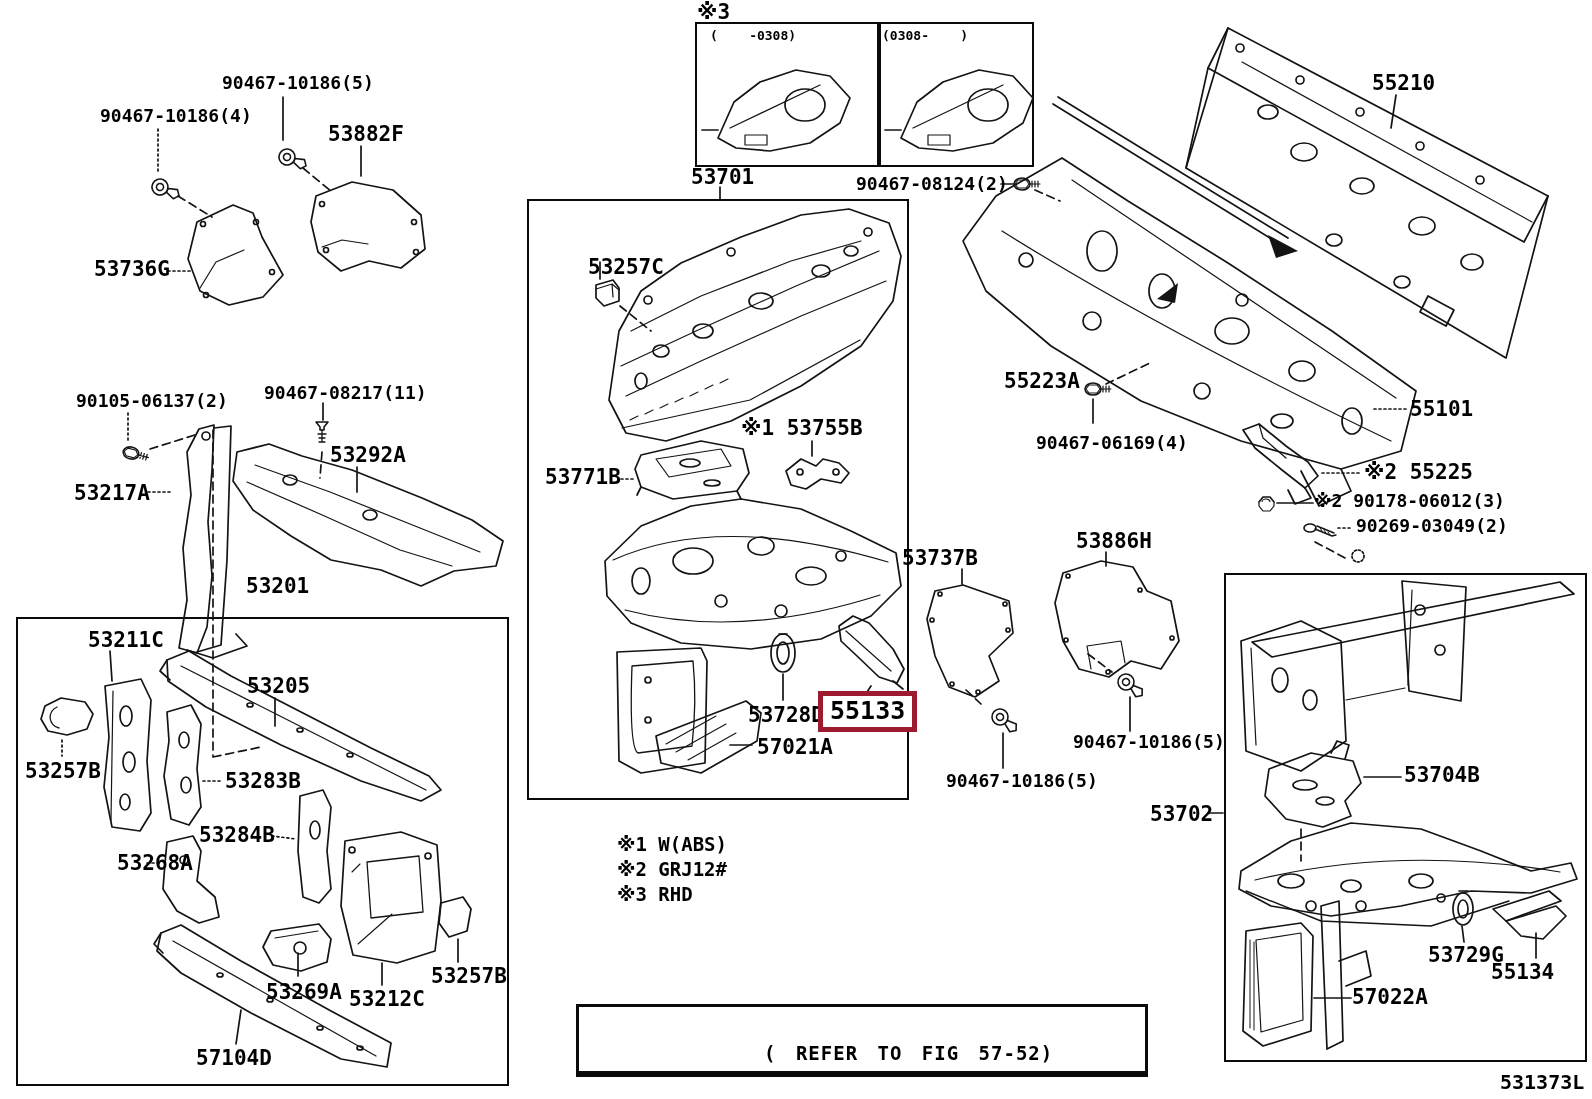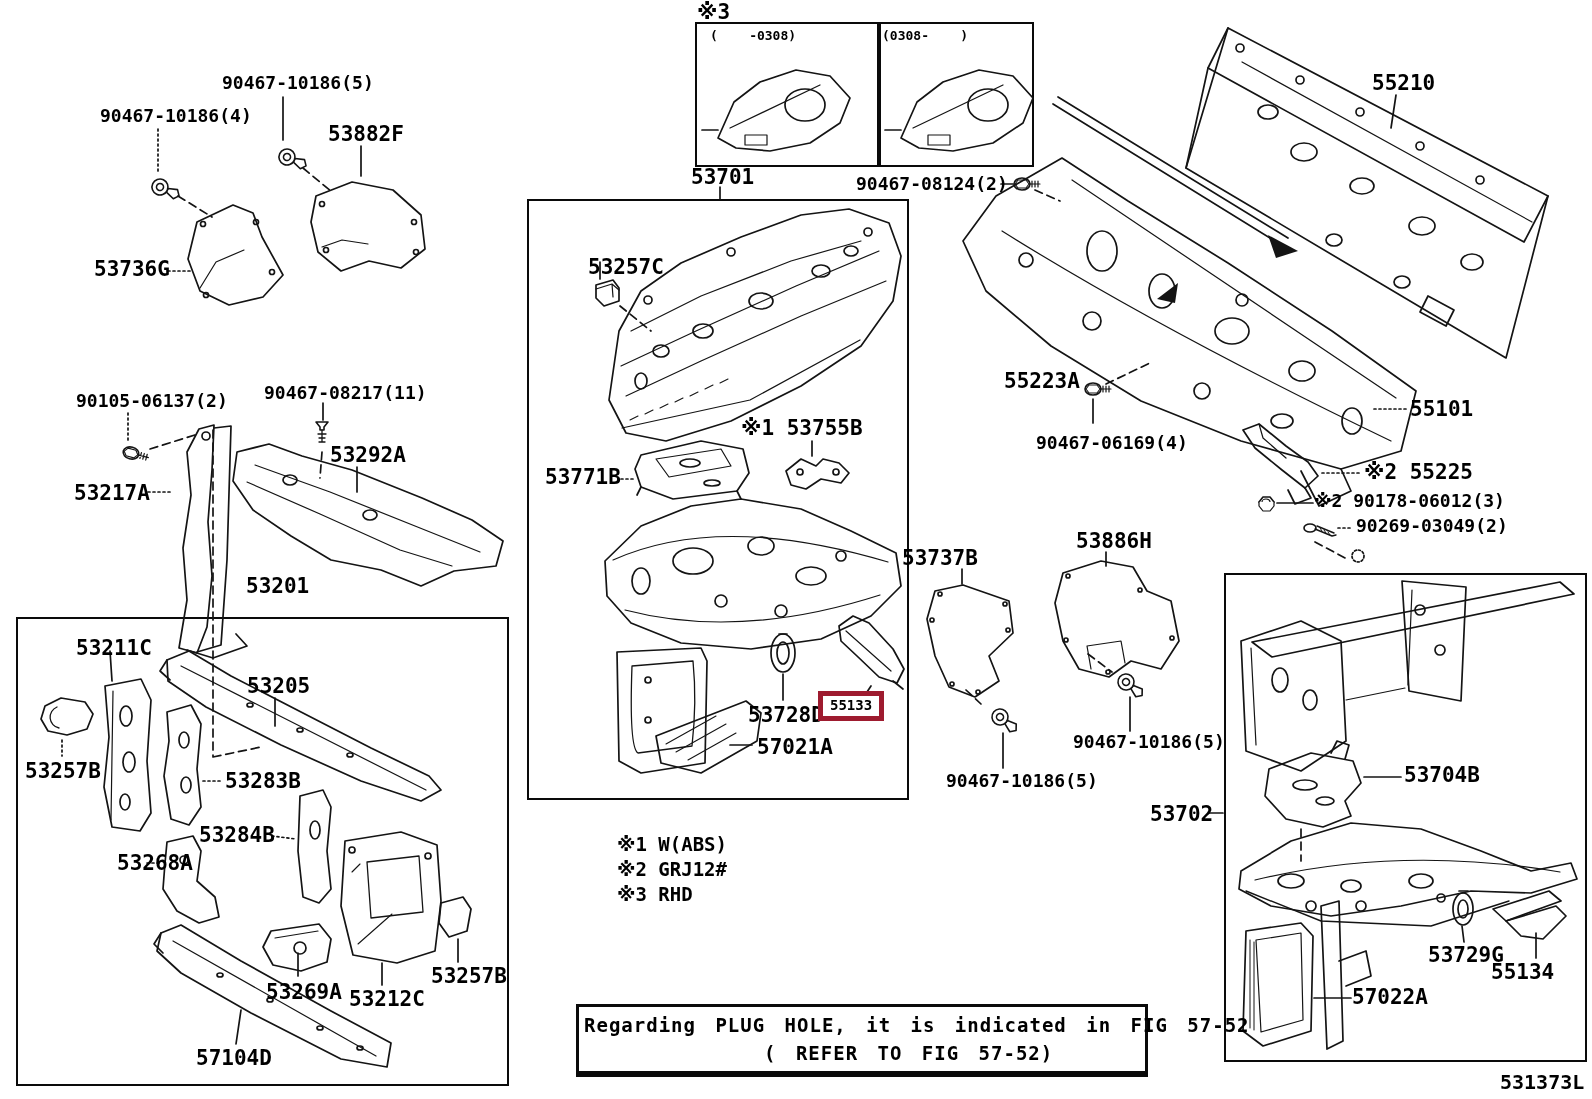--- a/index.html
+++ b/index.html
@@ -5,21 +5,21 @@
   html,body{margin:0;padding:0;background:#fff;}
   #canvas{position:relative;width:1592px;height:1099px;background:#ffffff;overflow:hidden;
           font-family:"DejaVu Sans Mono","DejaVu Sans",monospace;color:#000;}
   .box{position:absolute;border:2px solid #0a0a0a;background:transparent;}
   #footerBox{border:3px solid #0a0a0a;border-bottom:6px solid #0a0a0a;}
   svg.art{position:absolute;left:0;top:0;pointer-events:none;}
   .lbl{position:absolute;font-weight:bold;font-size:21px;line-height:1.05;white-space:pre;
        letter-spacing:0px;color:#000;}
   .sm{font-size:18px;}
   .md{font-size:13px;}
-  .hl{border:5px solid #9e1b2f;padding:2px 7px 3px 7px;font-size:14px;background:#fff;}
+  .hl{border:5px solid #9e1b2f;padding:2px 7px 3px 7px;font-size:25px;background:#fff;}
   .note{position:absolute;font-weight:bold;font-size:19px;white-space:pre;}
   .footer-line{position:absolute;font-weight:bold;font-size:19px;letter-spacing:1px;word-spacing:7px;white-space:pre;}
   .figcode{position:absolute;font-size:20px;font-weight:bold;}
 </style>
 </head>
 <body>
 
 <div id="canvas">
 
   <div class="box" style="left:16px;top:617px;width:489px;height:465px;"></div>
@@ -333,21 +333,21 @@
 
   <div class="lbl sm" style="left:222px;top:74px;">90467-10186(5)</div>
   <div class="lbl sm" style="left:100px;top:107px;">90467-10186(4)</div>
   <div class="lbl" style="left:328px;top:123px;">53882F</div>
   <div class="lbl" style="left:94px;top:258px;">53736G</div>
   <div class="lbl sm" style="left:76px;top:392px;">90105-06137(2)</div>
   <div class="lbl sm" style="left:264px;top:384px;">90467-08217(11)</div>
   <div class="lbl" style="left:330px;top:444px;">53292A</div>
   <div class="lbl" style="left:74px;top:482px;">53217A</div>
   <div class="lbl" style="left:246px;top:575px;">53201</div>
-  <div class="lbl" style="left:76px;top:629px;margin-top:8px;">53211C</div>
+  <div class="lbl" style="left:88px;top:629px;">53211C</div>
   <div class="lbl" style="left:247px;top:675px;">53205</div>
   <div class="lbl" style="left:25px;top:760px;">53257B</div>
   <div class="lbl" style="left:225px;top:770px;">53283B</div>
   <div class="lbl" style="left:199px;top:824px;">53284B</div>
   <div class="lbl" style="left:80px;top:852px;margin-left:37px;">53268A</div>
   <div class="lbl" style="left:266px;top:981px;">53269A</div>
   <div class="lbl" style="left:349px;top:988px;">53212C</div>
   <div class="lbl" style="left:431px;top:965px;">53257B</div>
   <div class="lbl" style="left:196px;top:1047px;">57104D</div>
 
@@ -379,18 +379,17 @@
   <div class="lbl" style="left:1150px;top:803px;">53702</div>
   <div class="lbl" style="left:1404px;top:764px;">53704B</div>
   <div class="lbl" style="left:1428px;top:944px;">53729G</div>
   <div class="lbl" style="left:1491px;top:961px;">55134</div>
   <div class="lbl" style="left:1352px;top:986px;">57022A</div>
 
   <div class="note" style="left:617px;top:833px;">※1 W(ABS)</div>
   <div class="note" style="left:617px;top:858px;">※2 GRJ12#</div>
   <div class="note" style="left:617px;top:883px;">※3 RHD</div>
 
-  <div class="footer-line" style="left:584px;top:1014px;">Regarding PLUG HOLE, it is indicated in FIG 57-52</div>
   <div class="footer-line" style="left:764px;top:1042px;">( REFER TO FIG 57-52)</div>
 
   <div class="figcode" style="left:1500px;top:1070px;">531373L</div>
 
 </div>
 
 </body></html>

